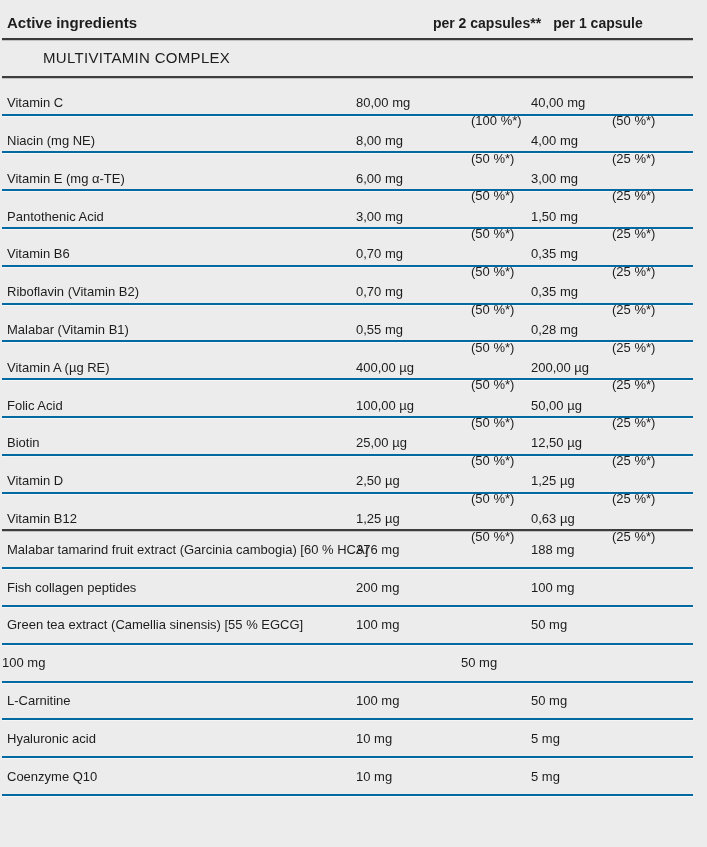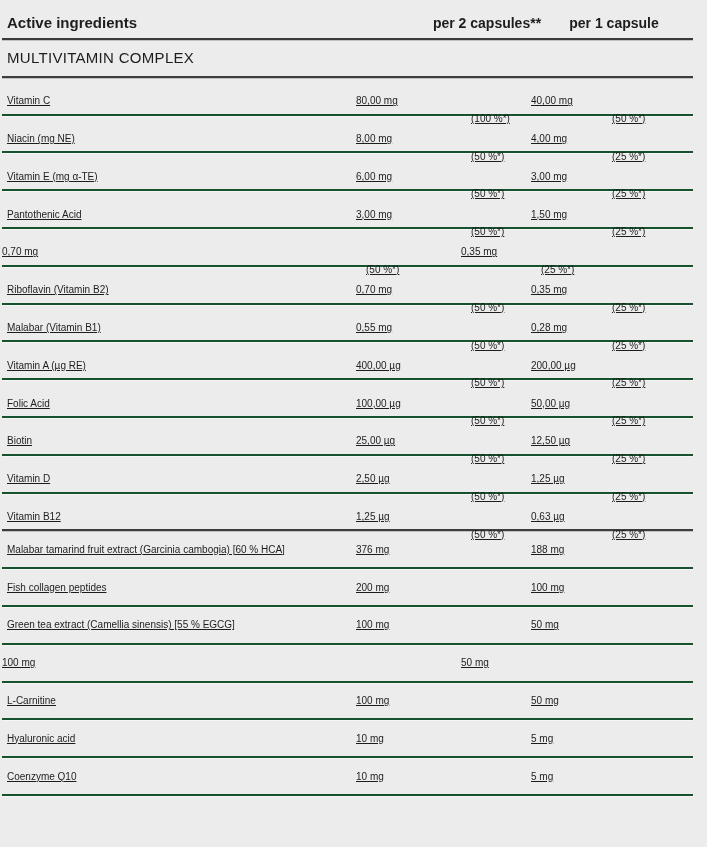--- a/index.html
+++ b/index.html
@@ -35,47 +35,47 @@
   }
   .h-per2, .h-per1 {
     position: absolute;
     bottom: 7px;
     transform: translateX(-50%);
     font-size: 14px;
     font-weight: bold;
     white-space: nowrap;
   }
   .h-per2 { left: 485px; }
-  .h-per1 { left: 612px; }
+  .h-per1 { left: 596px; }
   
   .section-row {
     height: 37.8px;
     box-sizing: border-box;
     display: flex;
     align-items: center;
     padding-left: 5px;
     border-bottom: 2px solid #3d3d3d;
     box-shadow: 0 1px 0 #c2c2c2;
   }
   .section-title {
     font-size: 15px;
     letter-spacing: 0.3px;
     white-space: nowrap;
+    margin-left: 36px;
   }
   
   .row {
     height: 37.8px;
     box-sizing: border-box;
     display: grid;
     grid-template-columns: 354px 105px 70px 71px 80px;
     align-items: center;
-    border-bottom: 2px solid #14532d;
+    border-bottom: 2px solid #0369a1;
     box-shadow: 0 1px 0 #f6f6f6;
-    font-size: 10px;
-    text-decoration: underline;
+    font-size: 13px;
   }
   .row.dark-line {
     border-bottom-color: #3d3d3d;
     box-shadow: 0 1px 0 #c2c2c2;
   }
   .cell { white-space: nowrap; }
   .cell.label { padding-left: 5px; }
   .cell.amt { text-align: left; }
   .cell.pct { padding-left: 10px; margin-top: 35px; }
 </style>
@@ -119,20 +119,21 @@
 
   <div class="row">
     <span class="cell label">Pantothenic Acid</span>
     <span class="cell amt amt2">3,00 mg</span>
     <span class="cell pct pct2">(50 %*)</span>
     <span class="cell amt amt1">1,50 mg</span>
     <span class="cell pct pct1">(25 %*)</span>
   </div>
 
   <div class="row">
+    <span class="cell label">Vitamin B6</span>
     <span class="cell amt amt2">0,70 mg</span>
     <span class="cell pct pct2">(50 %*)</span>
     <span class="cell amt amt1">0,35 mg</span>
     <span class="cell pct pct1">(25 %*)</span>
   </div>
 
   <div class="row">
     <span class="cell label">Riboflavin (Vitamin B2)</span>
     <span class="cell amt amt2">0,70 mg</span>
     <span class="cell pct pct2">(50 %*)</span>

